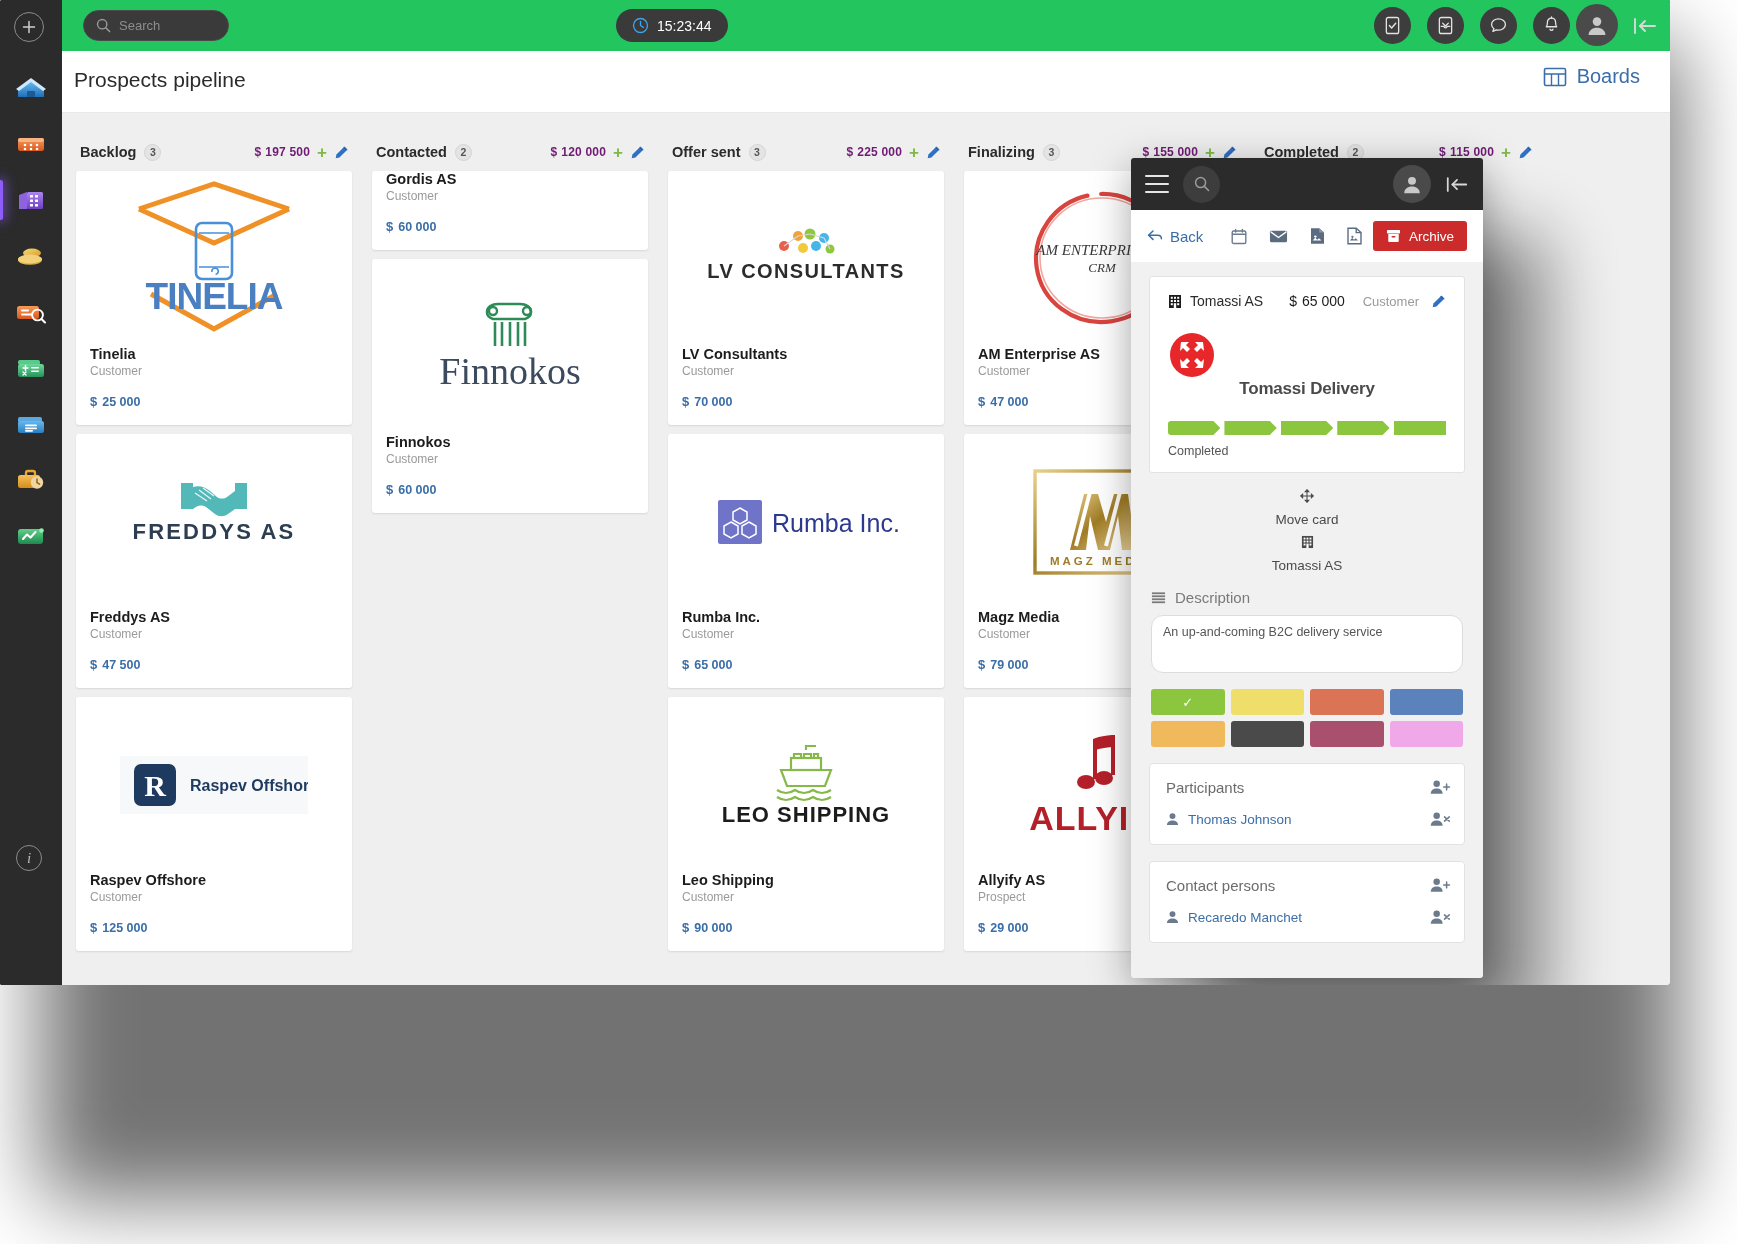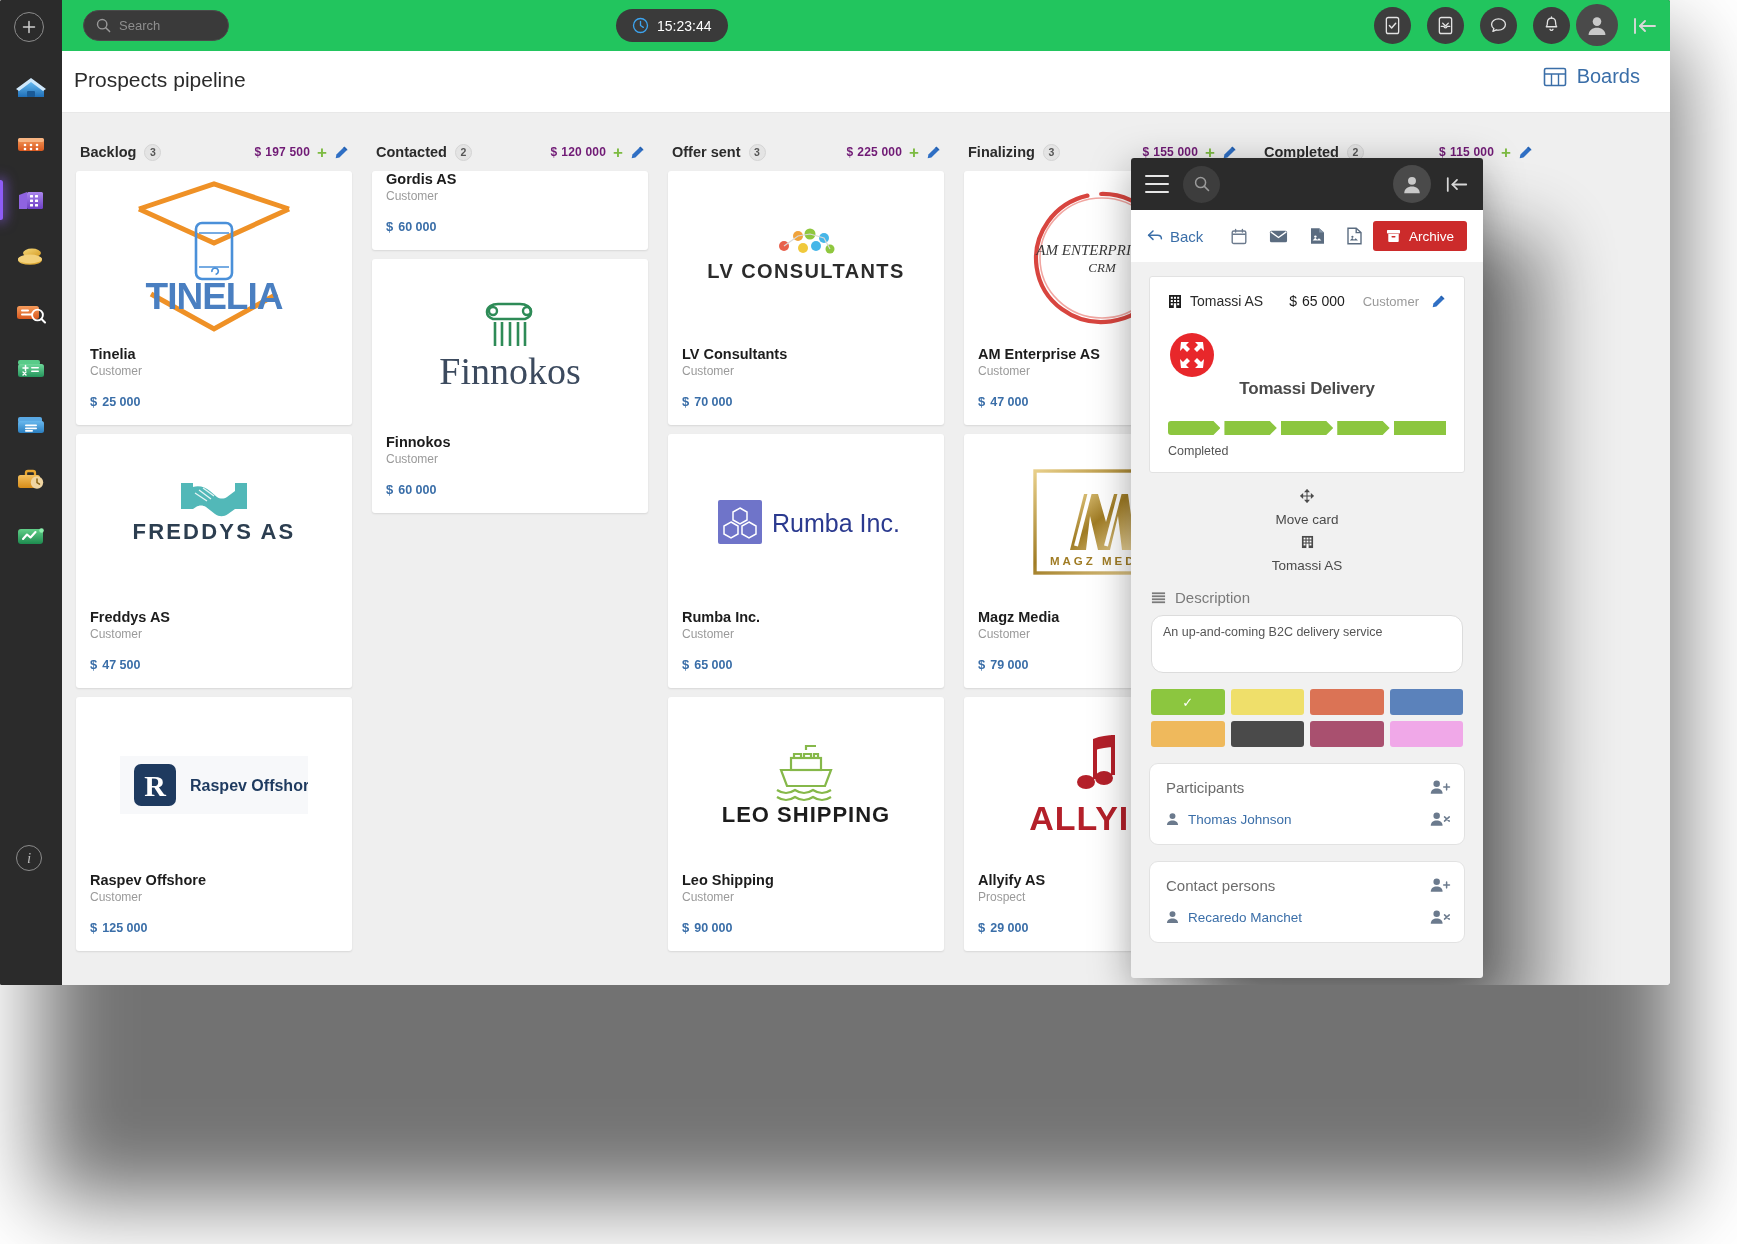--- a/index.html
+++ b/index.html
@@ -158,21 +158,21 @@
   .d-sec-title{ display:flex; align-items:center; gap:9px; font-size:15px; color:#7a7a7a; margin:16px 0 9px 0; }
   .d-textarea{
     background:#fff; border:1px solid #dcdcdc; border-radius:12px; height:58px;
     padding:9px 11px; font-size:12.5px; color:#555;
   }
   .swatches{ display:grid; grid-template-columns:repeat(4,1fr); gap:6px; margin-top:16px; }
   .sw{ height:26px; border-radius:3px; display:flex; align-items:center; justify-content:center; }
   .sw .chk{ color:#fff; font-size:13px; }
 
   .d-panel{
-    background:#fff; border:1px solid #e2e2e2; border-radius:9px; margin-top:16px; padding:14px 13px 16px 16px;
+    background:#fff; border:1px solid #e2e2e2; border-radius:4px; margin-top:16px; padding:14px 13px 16px 16px;
   }
   .d-panel-head{ display:flex; align-items:center; }
   .d-panel-title{ font-size:15px; color:#6c6c6c; }
   .d-panel-act{ margin-left:auto; }
   .person{ display:flex; align-items:center; gap:9px; margin-top:14px; font-size:13.5px; color:#3a6ea8; }
   .person .act{ margin-left:auto; }
 
   svg{ display:block; }
 </style>
 </head>

